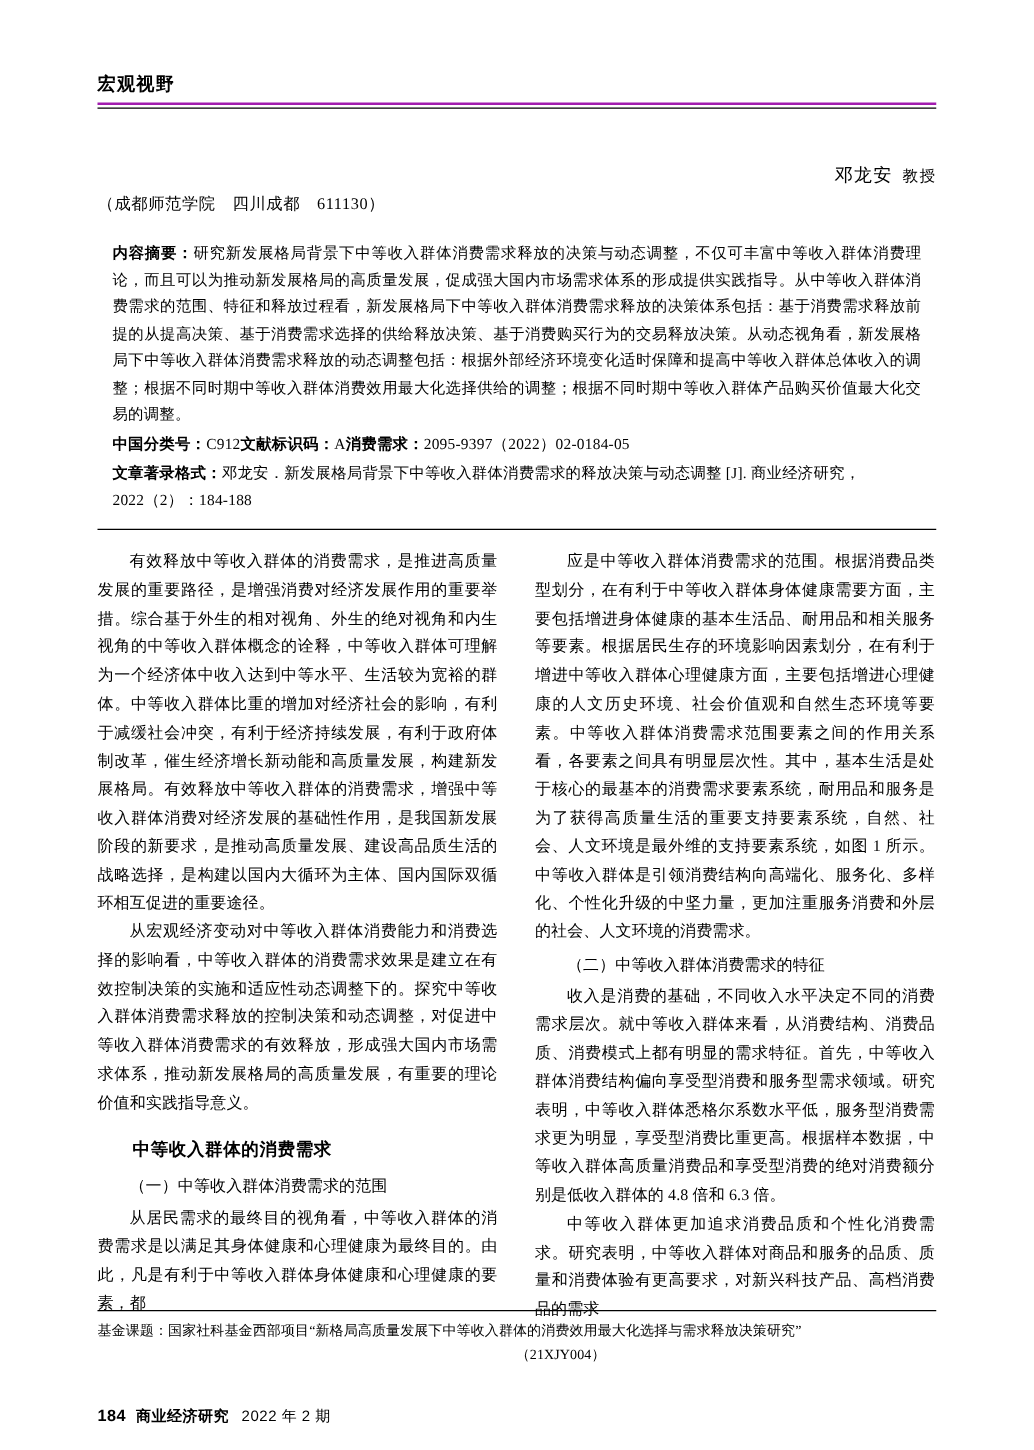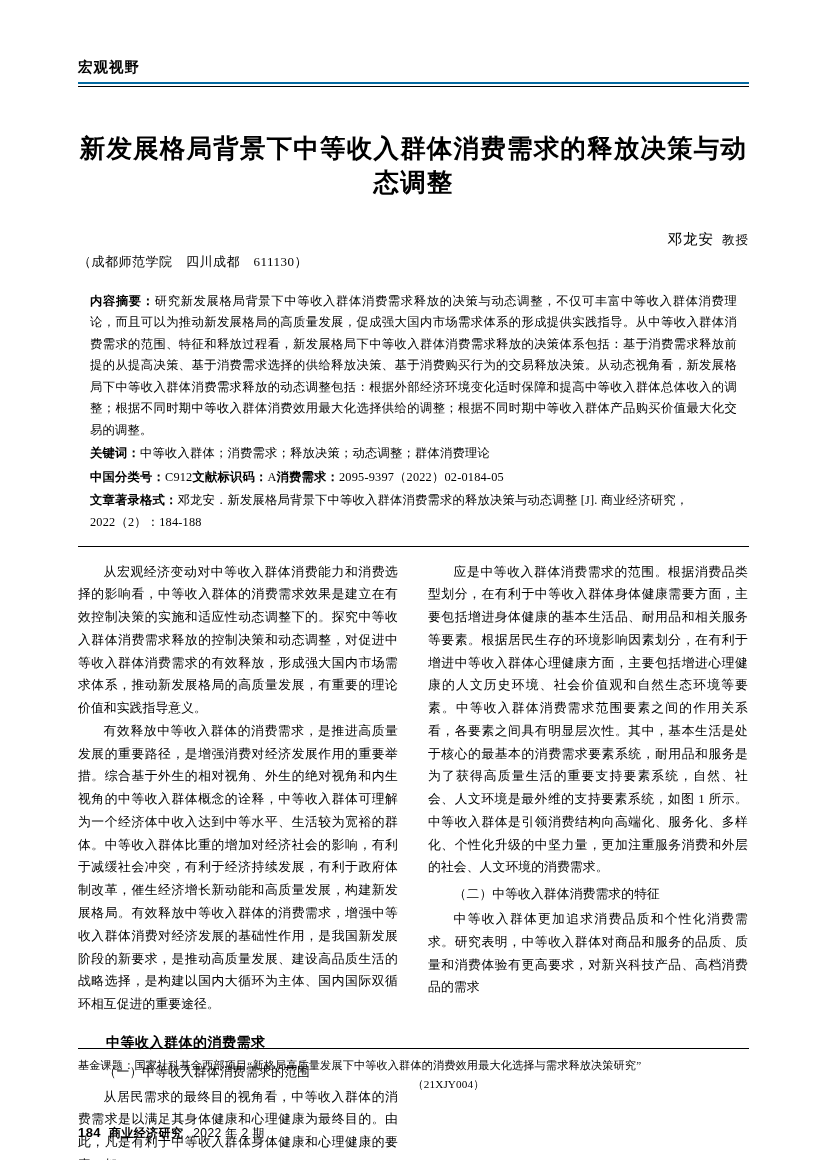--- a/index.html
+++ b/index.html
@@ -17,21 +17,21 @@
     position: relative;
     width: 827px;
     height: 1160px;
     box-sizing: border-box;
     padding: 58px 78px 40px 78px;
   }
   
   .runhead {
     display: flex;
     align-items: flex-end;
-    border-bottom: 2px solid #0369a1;
+    border-bottom: 2px solid #a21caf;
     padding-bottom: 5px;
     margin-bottom: 2px;
   }
   .runhead-title {
     font-family: "Liberation Sans", "DejaVu Sans", sans-serif;
     font-weight: bold;
     font-size: 14.5px;
     letter-spacing: 1px;
   }
   .runhead-rule-thin {
@@ -169,59 +169,56 @@
 </head>
 <body>
 
 <div class="page">
 
   <div class="runhead">
     <span class="runhead-title">宏观视野</span>
   </div>
   <div class="runhead-rule-thin"></div>
 
-  <h1 class="article-title">新发展格局背景下中等收入群体消费需求的释放决策与动态调整</h1>
 
   <div class="authors">
     <span class="author-name">邓龙安</span><span class="author-rank">教授</span>
   </div>
 
   <div class="affiliation">（成都师范学院　四川成都　611130）</div>
 
   <div class="meta-block">
     <div>
       <span class="lbl">内容摘要：</span><span>研究新发展格局背景下中等收入群体消费需求释放的决策与动态调整，不仅可丰富中等收入群体消费理论，而且可以为推动新发展格局的高质量发展，促成强大国内市场需求体系的形成提供实践指导。从中等收入群体消费需求的范围、特征和释放过程看，新发展格局下中等收入群体消费需求释放的决策体系包括：基于消费需求释放前提的从提高决策、基于消费需求选择的供给释放决策、基于消费购买行为的交易释放决策。从动态视角看，新发展格局下中等收入群体消费需求释放的动态调整包括：根据外部经济环境变化适时保障和提高中等收入群体总体收入的调整；根据不同时期中等收入群体消费效用最大化选择供给的调整；根据不同时期中等收入群体产品购买价值最大化交易的调整。</span>
-    </div>
-    <div class="meta-line">
-      <span class="lbl">关键词：</span><span>中等收入群体；消费需求；释放决策；动态调整；群体消费理论</span>
     </div>
     <div class="meta-cols">
       <span><span class="lbl">中国分类号：</span><span>C912</span></span>
       <span><span class="lbl">文献标识码：</span><span>A</span></span>
       <span><span class="lbl">消费需求：</span><span>2095-9397（2022）02-0184-05</span></span>
     </div>
     <div class="meta-cite">
       <span class="lbl">文章著录格式：</span><span>邓龙安．新发展格局背景下中等收入群体消费需求的释放决策与动态调整 [J]. 商业经济研究，</span>
       <span class="cont">2022（2）：184-188</span>
     </div>
   </div>
 
   <div class="meta-rule"></div>
 
   <div class="body-cols">
     <div class="col">
+      <p>有效释放中等收入群体的消费需求，是推进高质量发展的重要路径，是增强消费对经济发展作用的重要举措。综合基于外生的相对视角、外生的绝对视角和内生视角的中等收入群体概念的诠释，中等收入群体可理解为一个经济体中收入达到中等水平、生活较为宽裕的群体。中等收入群体比重的增加对经济社会的影响，有利于减缓社会冲突，有利于经济持续发展，有利于政府体制改革，催生经济增长新动能和高质量发展，构建新发展格局。有效释放中等收入群体的消费需求，增强中等收入群体消费对经济发展的基础性作用，是我国新发展阶段的新要求，是推动高质量发展、建设高品质生活的战略选择，是构建以国内大循环为主体、国内国际双循环相互促进的重要途径。</p>
       <p>从宏观经济变动对中等收入群体消费能力和消费选择的影响看，中等收入群体的消费需求效果是建立在有效控制决策的实施和适应性动态调整下的。探究中等收入群体消费需求释放的控制决策和动态调整，对促进中等收入群体消费需求的有效释放，形成强大国内市场需求体系，推动新发展格局的高质量发展，有重要的理论价值和实践指导意义。</p>
-      <p>有效释放中等收入群体的消费需求，是推进高质量发展的重要路径，是增强消费对经济发展作用的重要举措。综合基于外生的相对视角、外生的绝对视角和内生视角的中等收入群体概念的诠释，中等收入群体可理解为一个经济体中收入达到中等水平、生活较为宽裕的群体。中等收入群体比重的增加对经济社会的影响，有利于减缓社会冲突，有利于经济持续发展，有利于政府体制改革，催生经济增长新动能和高质量发展，构建新发展格局。有效释放中等收入群体的消费需求，增强中等收入群体消费对经济发展的基础性作用，是我国新发展阶段的新要求，是推动高质量发展、建设高品质生活的战略选择，是构建以国内大循环为主体、国内国际双循环相互促进的重要途径。</p>
       <p class="sec-h1">中等收入群体的消费需求</p>
       <p class="sec-h2">（一）中等收入群体消费需求的范围</p>
       <p>从居民需求的最终目的视角看，中等收入群体的消费需求是以满足其身体健康和心理健康为最终目的。由此，凡是有利于中等收入群体身体健康和心理健康的要素，都</p>
     </div>
     <div class="col">
       <p>应是中等收入群体消费需求的范围。根据消费品类型划分，在有利于中等收入群体身体健康需要方面，主要包括增进身体健康的基本生活品、耐用品和相关服务等要素。根据居民生存的环境影响因素划分，在有利于增进中等收入群体心理健康方面，主要包括增进心理健康的人文历史环境、社会价值观和自然生态环境等要素。中等收入群体消费需求范围要素之间的作用关系看，各要素之间具有明显层次性。其中，基本生活是处于核心的最基本的消费需求要素系统，耐用品和服务是为了获得高质量生活的重要支持要素系统，自然、社会、人文环境是最外维的支持要素系统，如图 1 所示。中等收入群体是引领消费结构向高端化、服务化、多样化、个性化升级的中坚力量，更加注重服务消费和外层的社会、人文环境的消费需求。</p>
       <p class="sec-h2">（二）中等收入群体消费需求的特征</p>
+      <p>收入是消费的基础，不同收入水平决定不同的消费需求层次。就中等收入群体来看，从消费结构、消费品质、消费模式上都有明显的需求特征。首先，中等收入群体消费结构偏向享受型消费和服务型需求领域。研究表明，中等收入群体悉格尔系数水平低，服务型消费需求更为明显，享受型消费比重更高。根据样本数据，中等收入群体高质量消费品和享受型消费的绝对消费额分别是低收入群体的 4.8 倍和 6.3 倍。</p>
       <p>中等收入群体更加追求消费品质和个性化消费需求。研究表明，中等收入群体对商品和服务的品质、质量和消费体验有更高要求，对新兴科技产品、高档消费品的需求</p>
     </div>
   </div>
 
   <div class="footnote">
     <div class="footnote-rule"></div>
     <div>基金课题：国家社科基金西部项目“新格局高质量发展下中等收入群体的消费效用最大化选择与需求释放决策研究”</div>
     <div class="footnote-ln2">（21XJY004）</div>
   </div>
 

